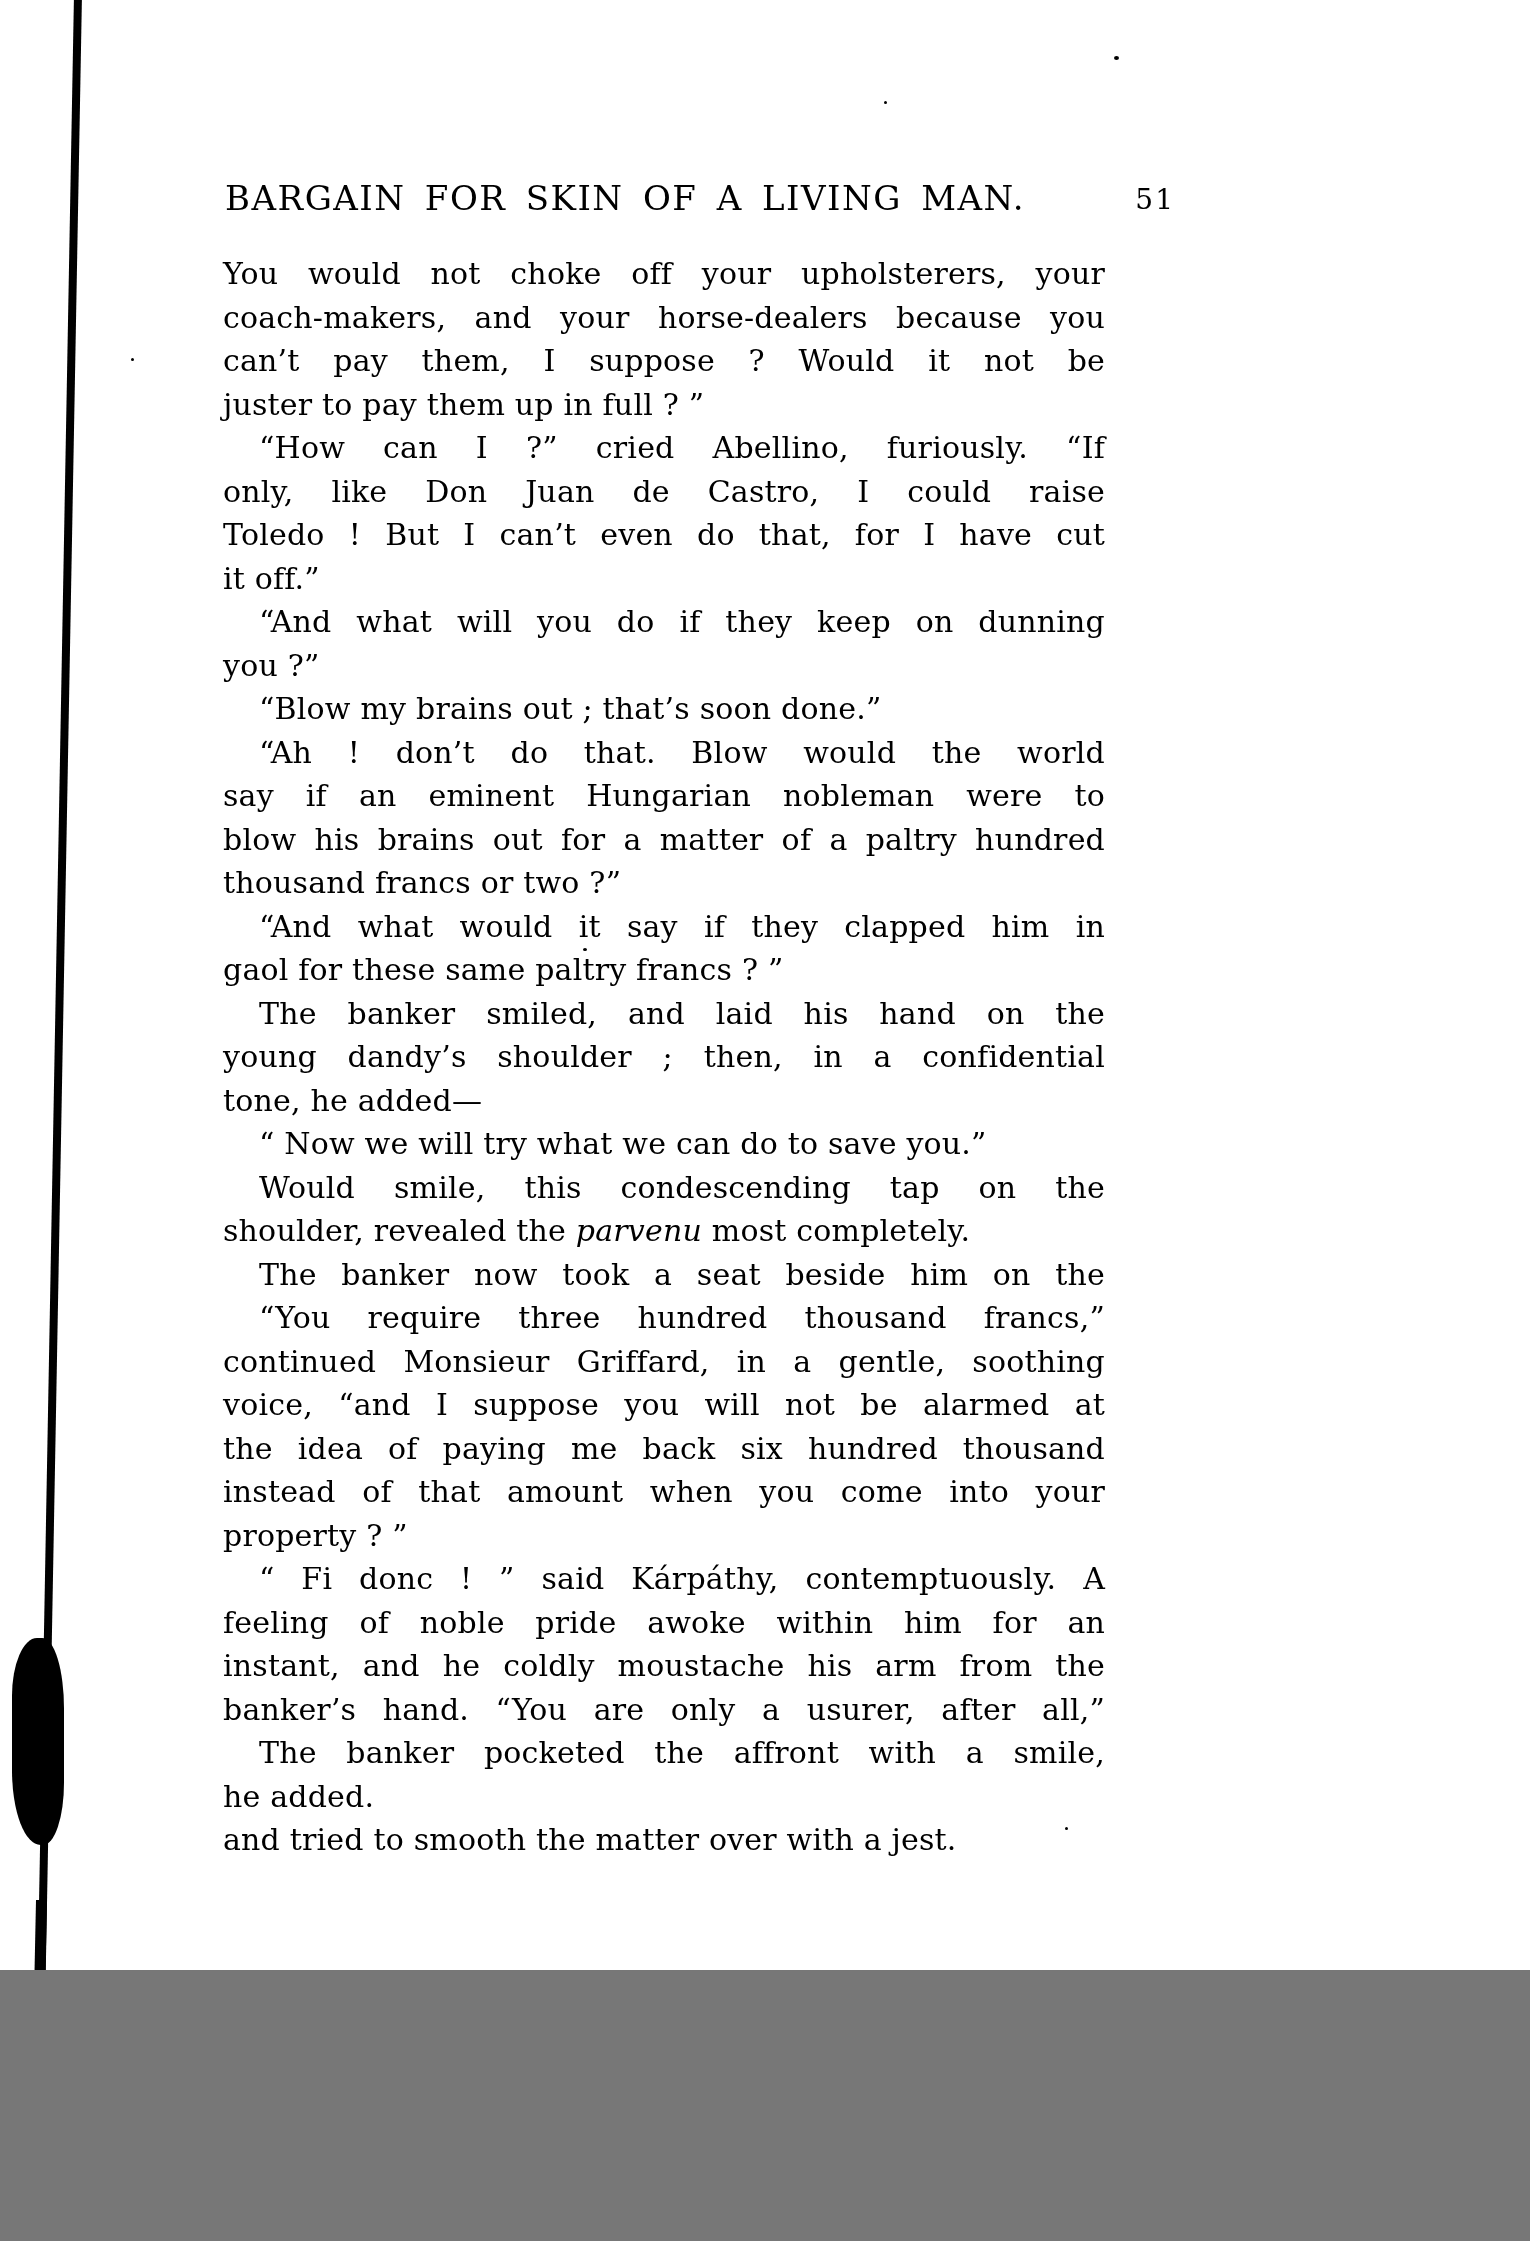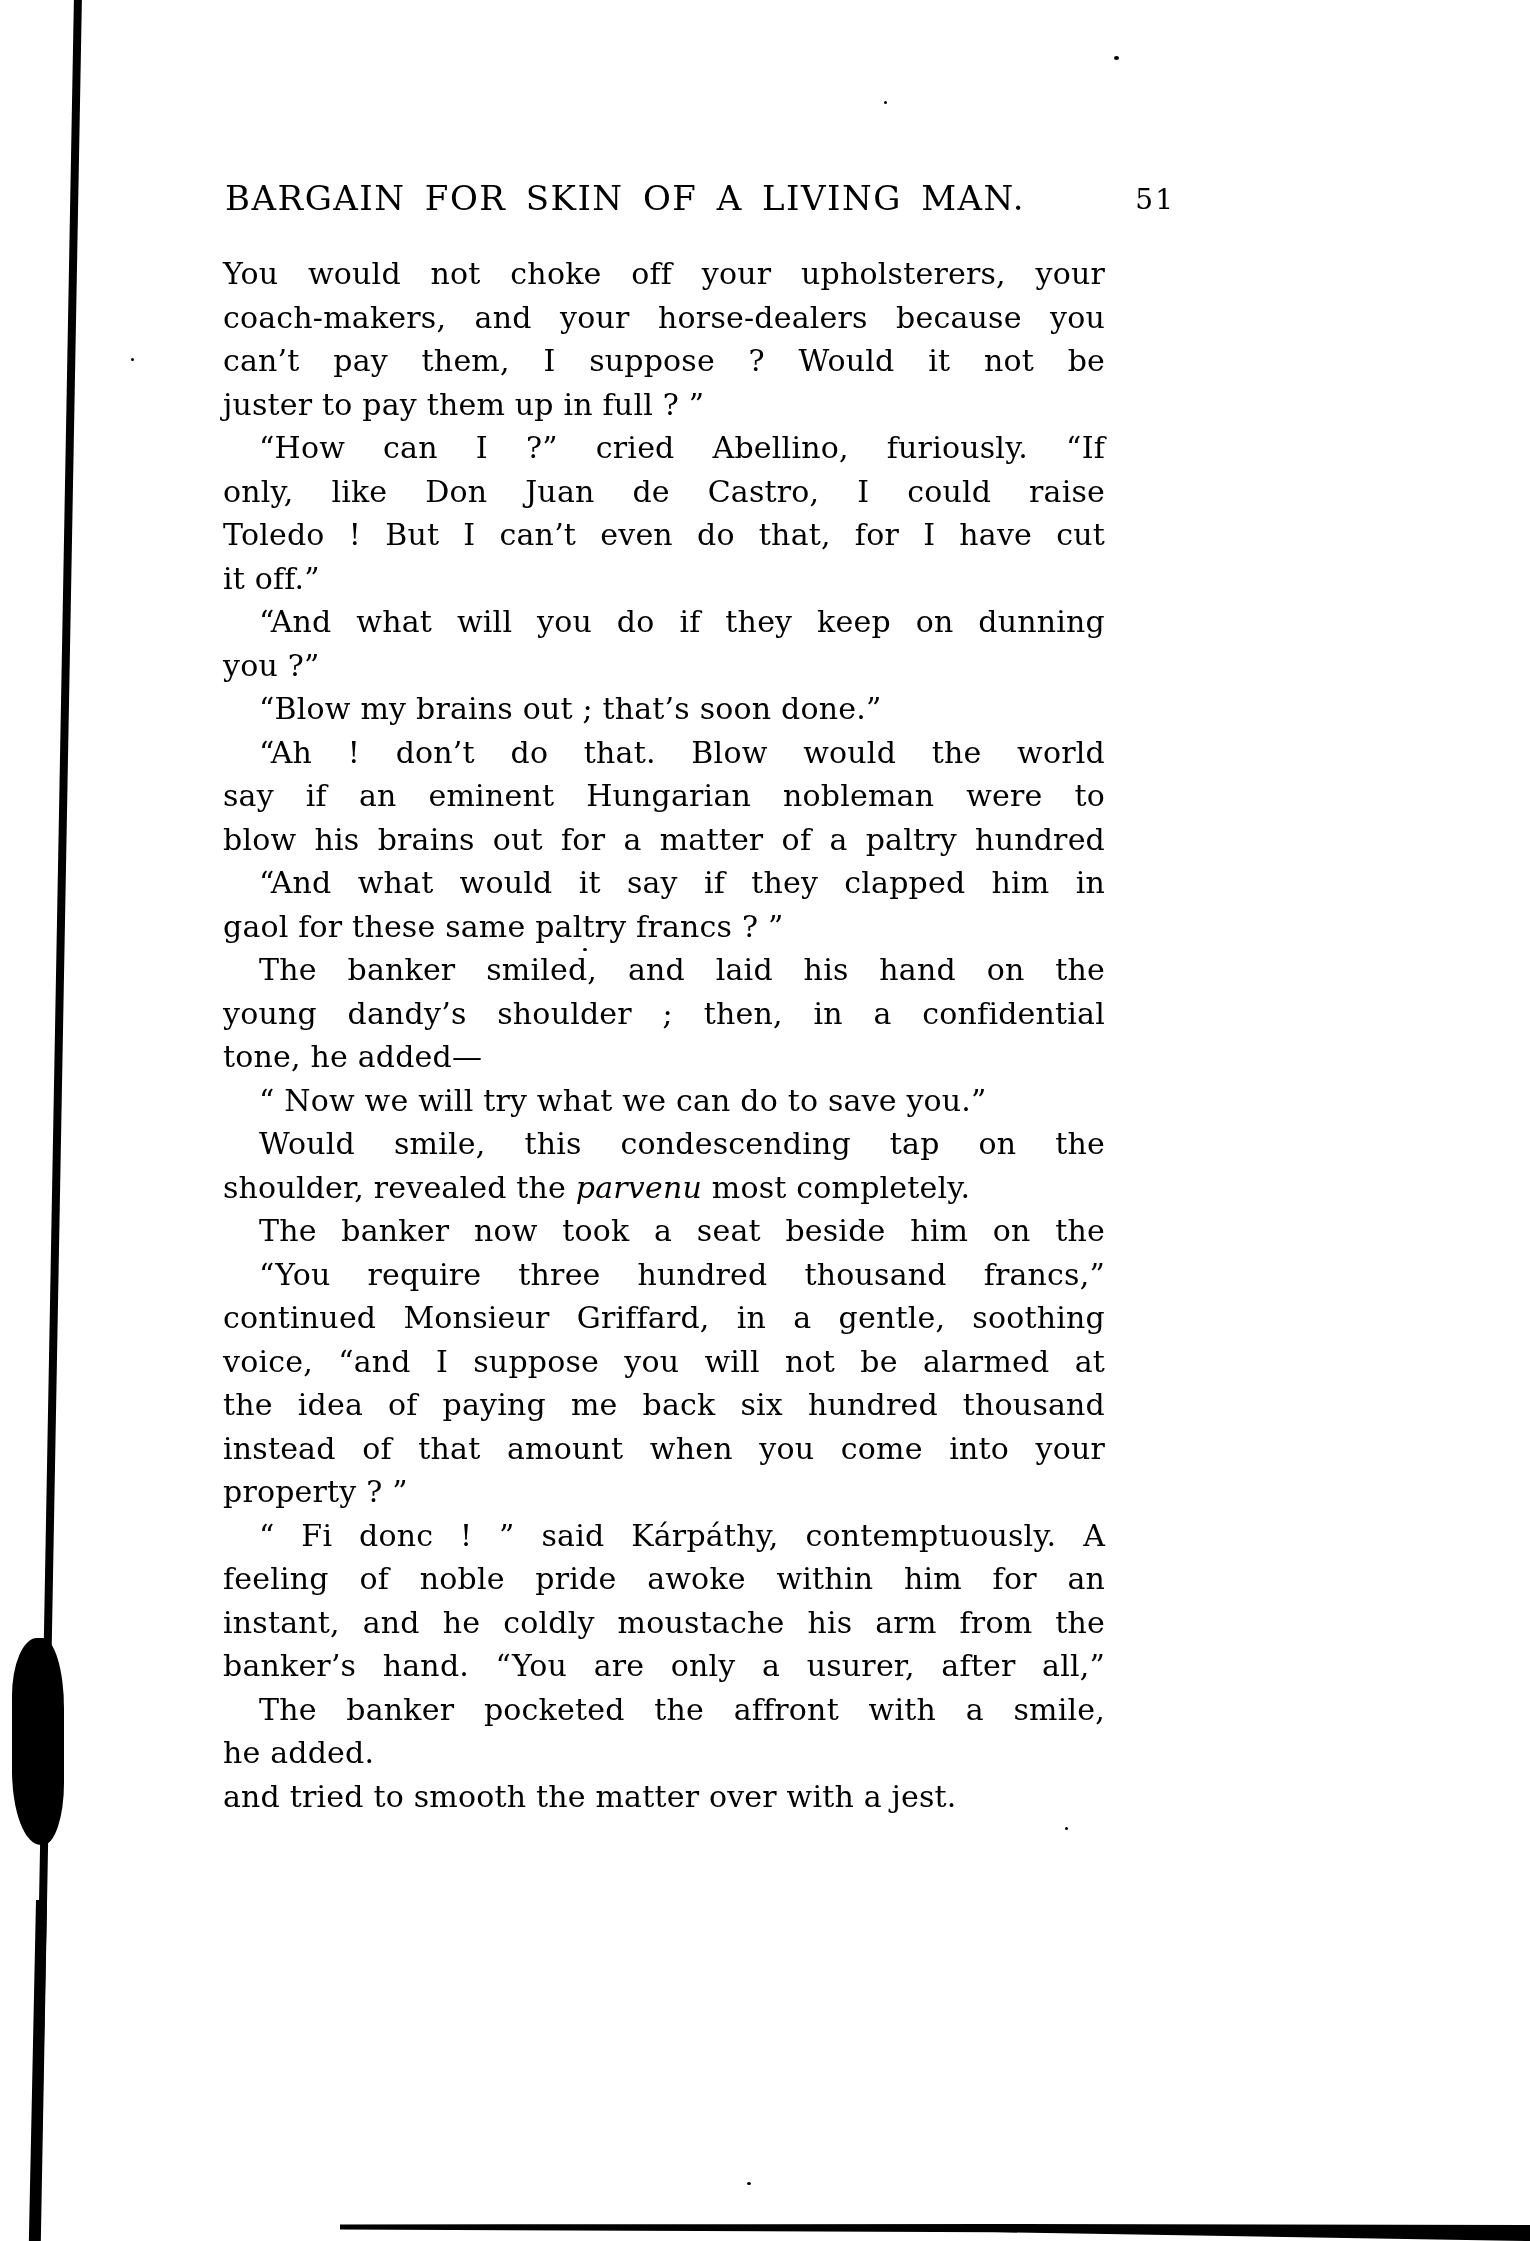--- a/index.html
+++ b/index.html
@@ -1,19 +1,19 @@
 <!DOCTYPE html>
 <html><head>
 <meta charset="utf-8">
 <style>
   html, body { margin: 0; padding: 0; background: #777; }
   .page {
     position: relative;
     width: 1530px;
-    height: 2241px;
+    height: 1970px;
     margin: 0 auto;
     background: #ffffff;
     color: #000000;
     font-family: "DejaVu Serif", serif;
     overflow: hidden;
   }
   
   .header {
     position: absolute;
     top: 178px;
@@ -123,20 +123,21 @@
       <div class="line indent"><span>“How can I ?” cried Abellino, furiously.  “If</span></div>
       <div class="line"><span>only, like Don Juan de Castro, I could raise</span></div>
       <div class="line"><span>Toledo !  But I can’t even do that, for I have cut</span></div>
       <div class="line end"><span>it off.”</span></div>
       <div class="line indent"><span>“And what will you do if they keep on dunning</span></div>
       <div class="line end"><span>you ?”</span></div>
       <div class="line indent end"><span>“Blow my brains out ; that’s soon done.”</span></div>
       <div class="line indent"><span>“Ah !  don’t do that.  Blow would the world</span></div>
       <div class="line"><span>say if an eminent Hungarian nobleman were to</span></div>
       <div class="line"><span>blow his brains out for a matter of a paltry hundred</span></div>
+      <div class="line end"><span>thousand francs or two ?”</span></div>
       <div class="line indent"><span>“And what would it say if they clapped him in</span></div>
       <div class="line end"><span>gaol for these same paltry francs ? ”</span></div>
       <div class="line indent"><span>The banker smiled, and laid his hand on the</span></div>
       <div class="line"><span>young dandy’s shoulder ; then, in a confidential</span></div>
       <div class="line end"><span>tone, he added—</span></div>
       <div class="line indent end"><span>“ Now we will try what we can do to save you.”</span></div>
       <div class="line indent"><span>Would smile, this condescending tap on the</span></div>
       <div class="line end"><span>shoulder, revealed the </span><span class="it">parvenu</span><span> most completely.</span></div>
       <div class="line indent"><span>The banker now took a seat beside him on the</span></div>
       <div class="line indent"><span>“You require three hundred thousand francs,”</span></div>

